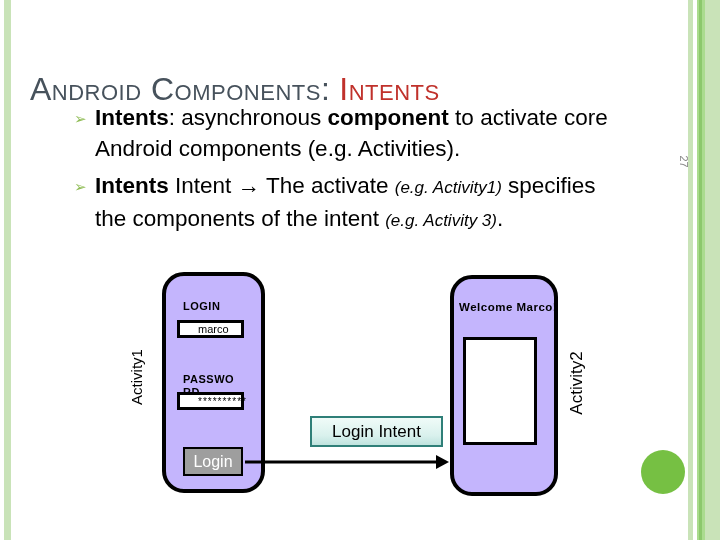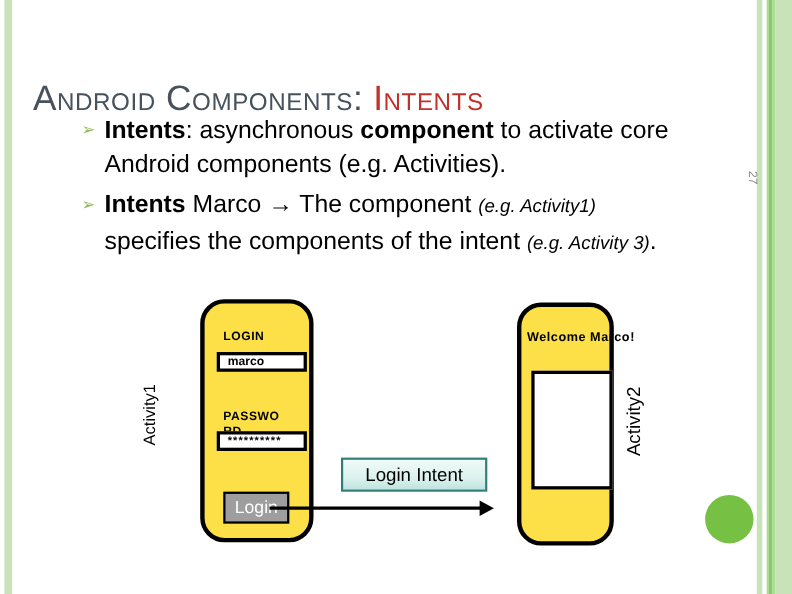--- a/index.html
+++ b/index.html
@@ -29,32 +29,32 @@
 
   
   .bullets{position:absolute;left:74px;top:102px;width:545px;
            font-size:22.5px;line-height:31px;}
   .bullet{position:relative;padding-left:21px;margin-bottom:6px;}
   .marker{position:absolute;left:0;top:1px;color:#8fbc55;font-size:15px;}
   .bullet b{font-weight:bold;}
   .bullet i{font-style:italic;font-size:17px;}
 
   
-  .phone{position:absolute;background:#fde047;border:4px solid #000;
-         border-radius:22px;box-sizing:border-box;margin-left:20px;}
+  .phone{position:absolute;background:#c4b5fd;border:4px solid #000;
+         border-radius:22px;box-sizing:border-box;}
   .phone-left{left:162px;top:272px;width:103px;height:221px;}
-  .phone-right{left:450px;top:275px;width:88px;height:221px;}
+  .phone-right{left:450px;top:275px;width:108px;height:221px;}
   .phone *{position:absolute;box-sizing:border-box;}
 
   .scr-title{left:17px;top:24px;font-size:11px;font-weight:bold;
              letter-spacing:0.5px;white-space:nowrap;}
   .welcome{left:5px;top:22px;font-size:11.5px;}
 
-  .input{left:11px;width:82px;height:18px;background:#fff;border:3px solid #000;
-         font-size:11px;font-weight:bold;line-height:12px;padding-left:7px;}
+  .input{left:11px;width:67px;height:18px;background:#fff;border:3px solid #000;
+         font-size:11px;font-weight:normal;line-height:12px;padding-left:18px;}
   .username{top:44px;}
   .password{top:116px;z-index:2;font-size:10px;letter-spacing:1px;line-height:14px;}
   .pw-label{left:17px;top:97px;width:53px;font-size:11px;font-weight:bold;
             line-height:13px;letter-spacing:0.5px;word-break:break-all;z-index:1;}
 
   .login-btn{left:17px;top:171px;width:60px;height:29px;background:#9e9e9e;
              border:2px solid #000;color:#fff;font-size:16px;text-align:center;
              line-height:25px;}
 
   .empty-box{left:9px;top:58px;width:74px;height:108px;background:#fff;
@@ -96,21 +96,21 @@
     <span class="title-main">Android Components:</span><span class="title-accent">Intents</span>
   </div>
 
   <div class="page-number">27</div>
 
   <div class="bullets">
     <div class="bullet">
       <span class="marker">➢</span><b>Intents</b><span>: asynchronous </span><b>component</b><span> to activate core Android components (e.g. Activities).</span>
     </div>
     <div class="bullet">
-      <span class="marker">➢</span><b>Intents</b><span> Marco → The component </span><i>(e.g. Activity1)</i><span> specifies the components of the intent </span><i>(e.g. Activity 3)</i><span>.</span>
+      <span class="marker">➢</span><b>Intents</b><span> Intent → The activate </span><i>(e.g. Activity1)</i><span> specifies the components of the intent </span><i>(e.g. Activity 3)</i><span>.</span>
     </div>
   </div>
 
   <div class="phone phone-left">
     <div class="scr-title">LOGIN</div>
     <div class="input username">marco</div>
     <div class="pw-label">PASSWORD</div>
     <div class="input password">**********</div>
     <div class="login-btn">Login</div>
   </div>

